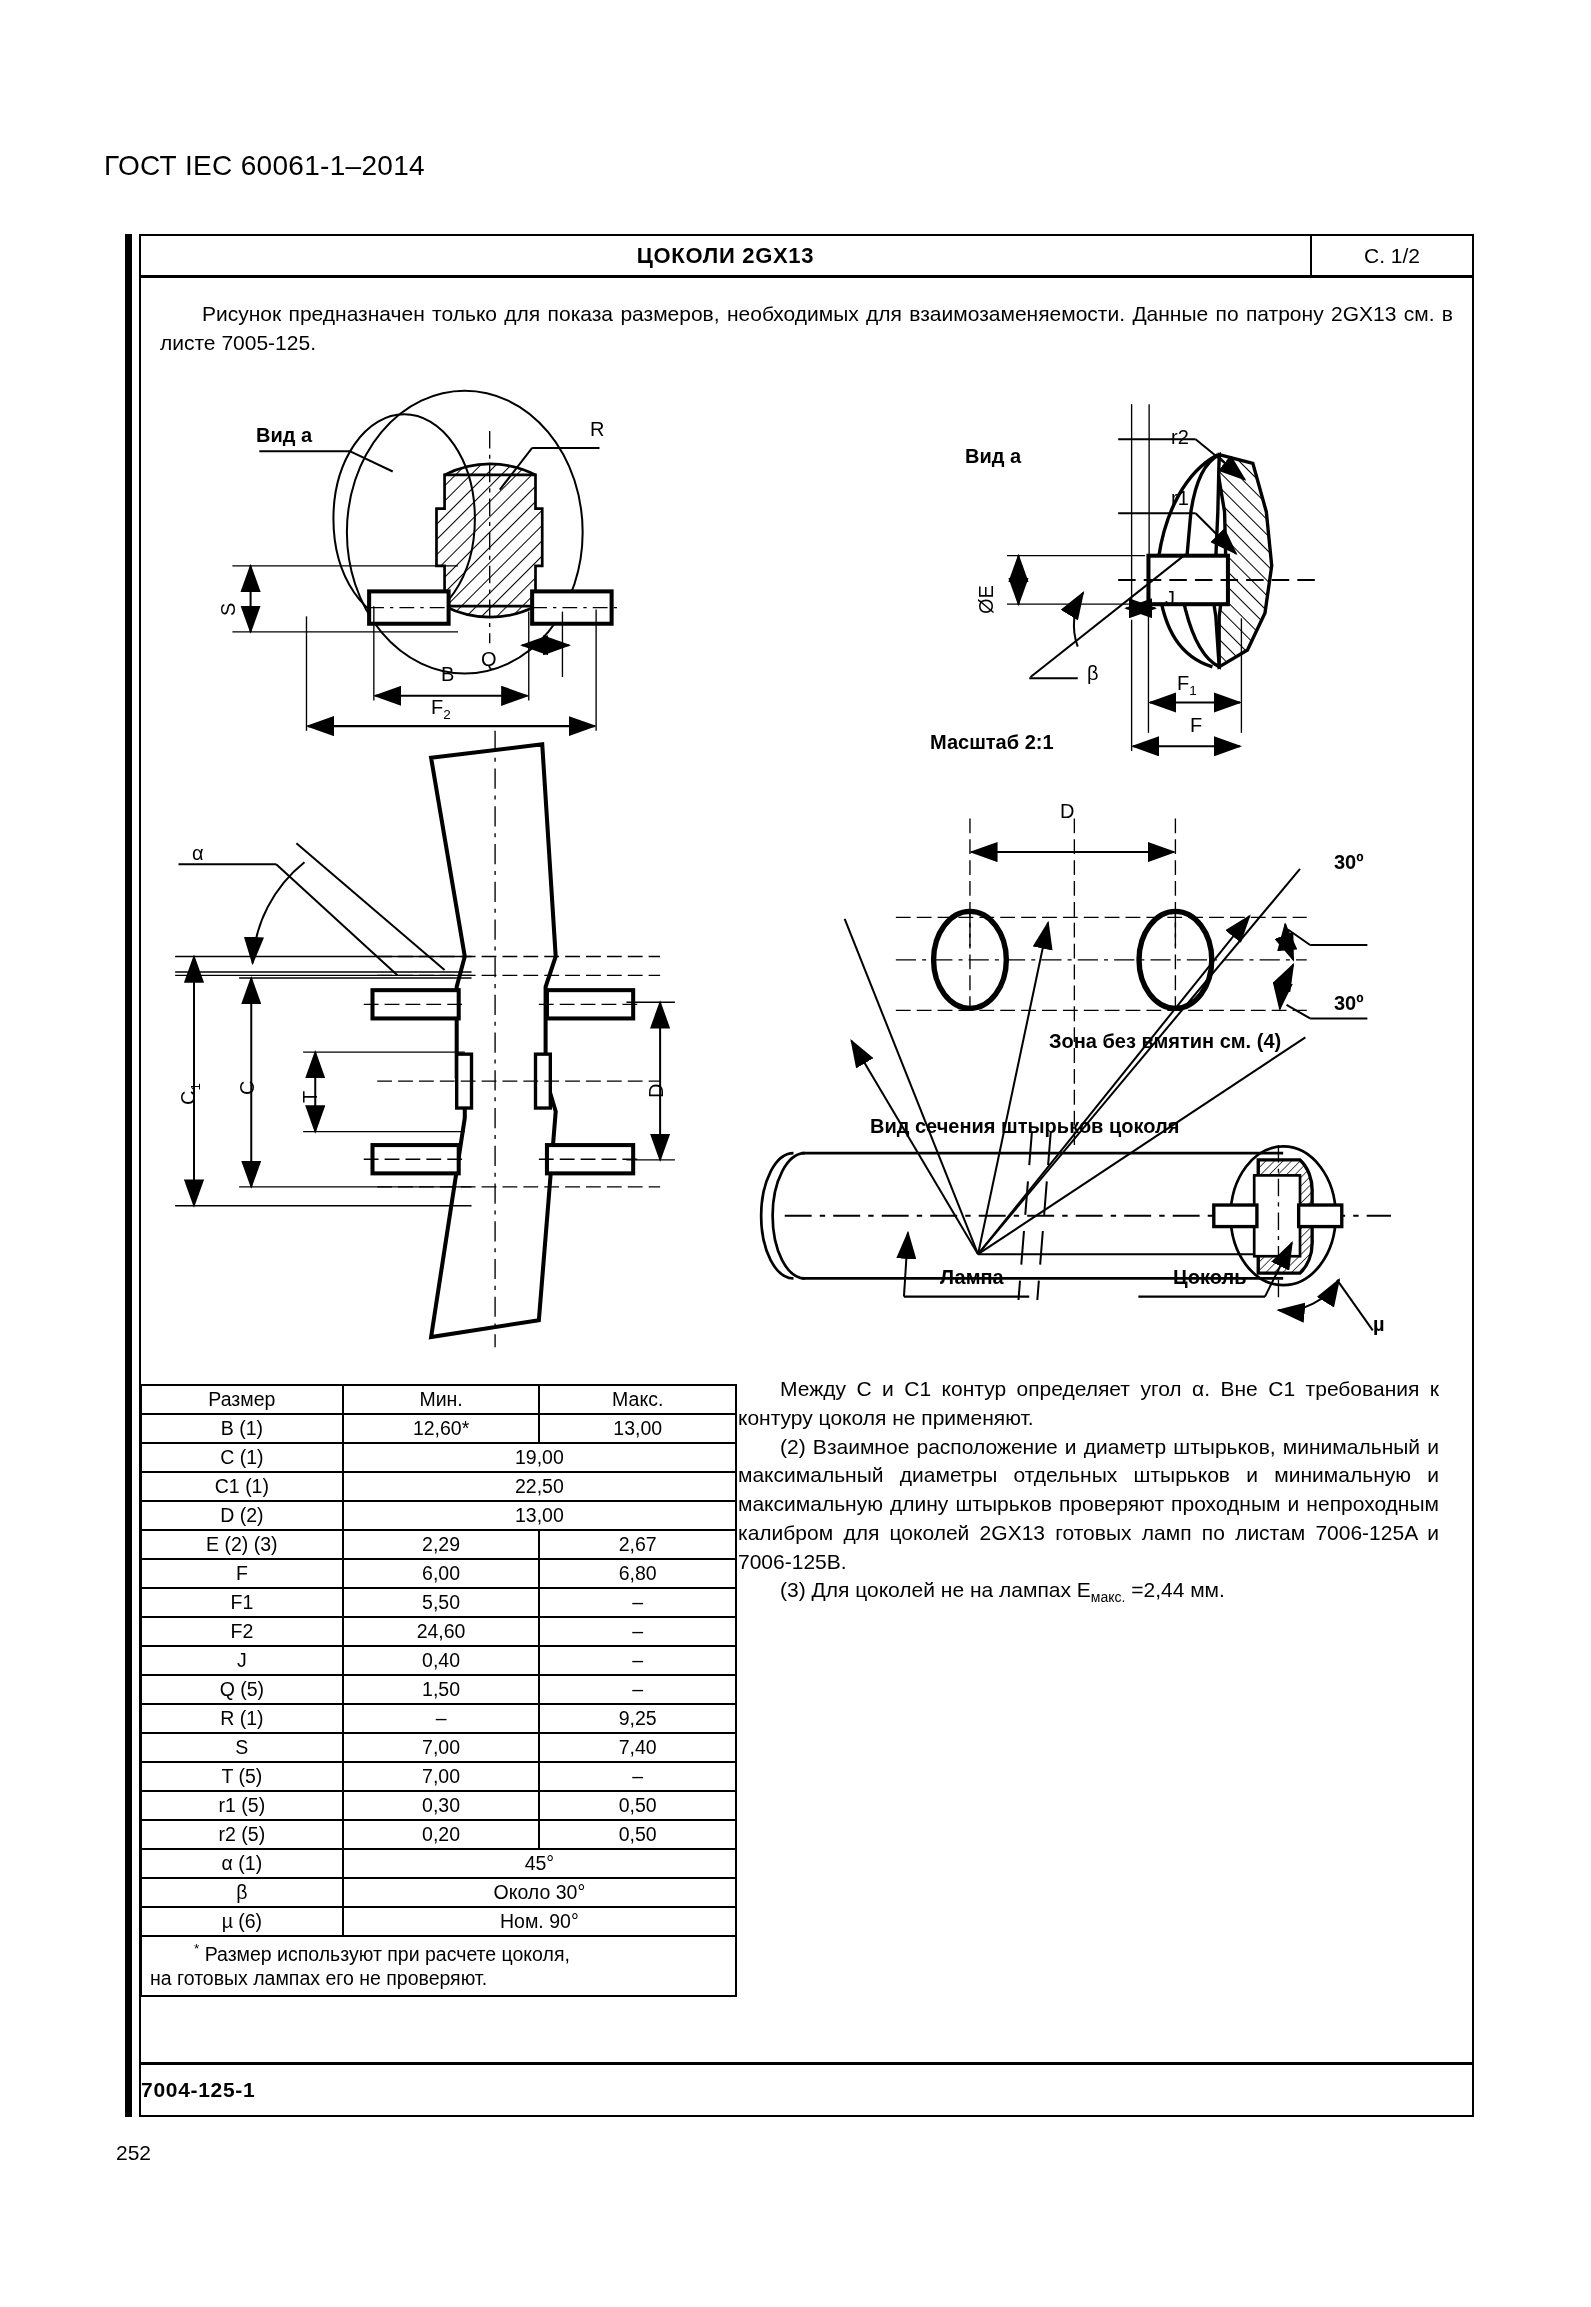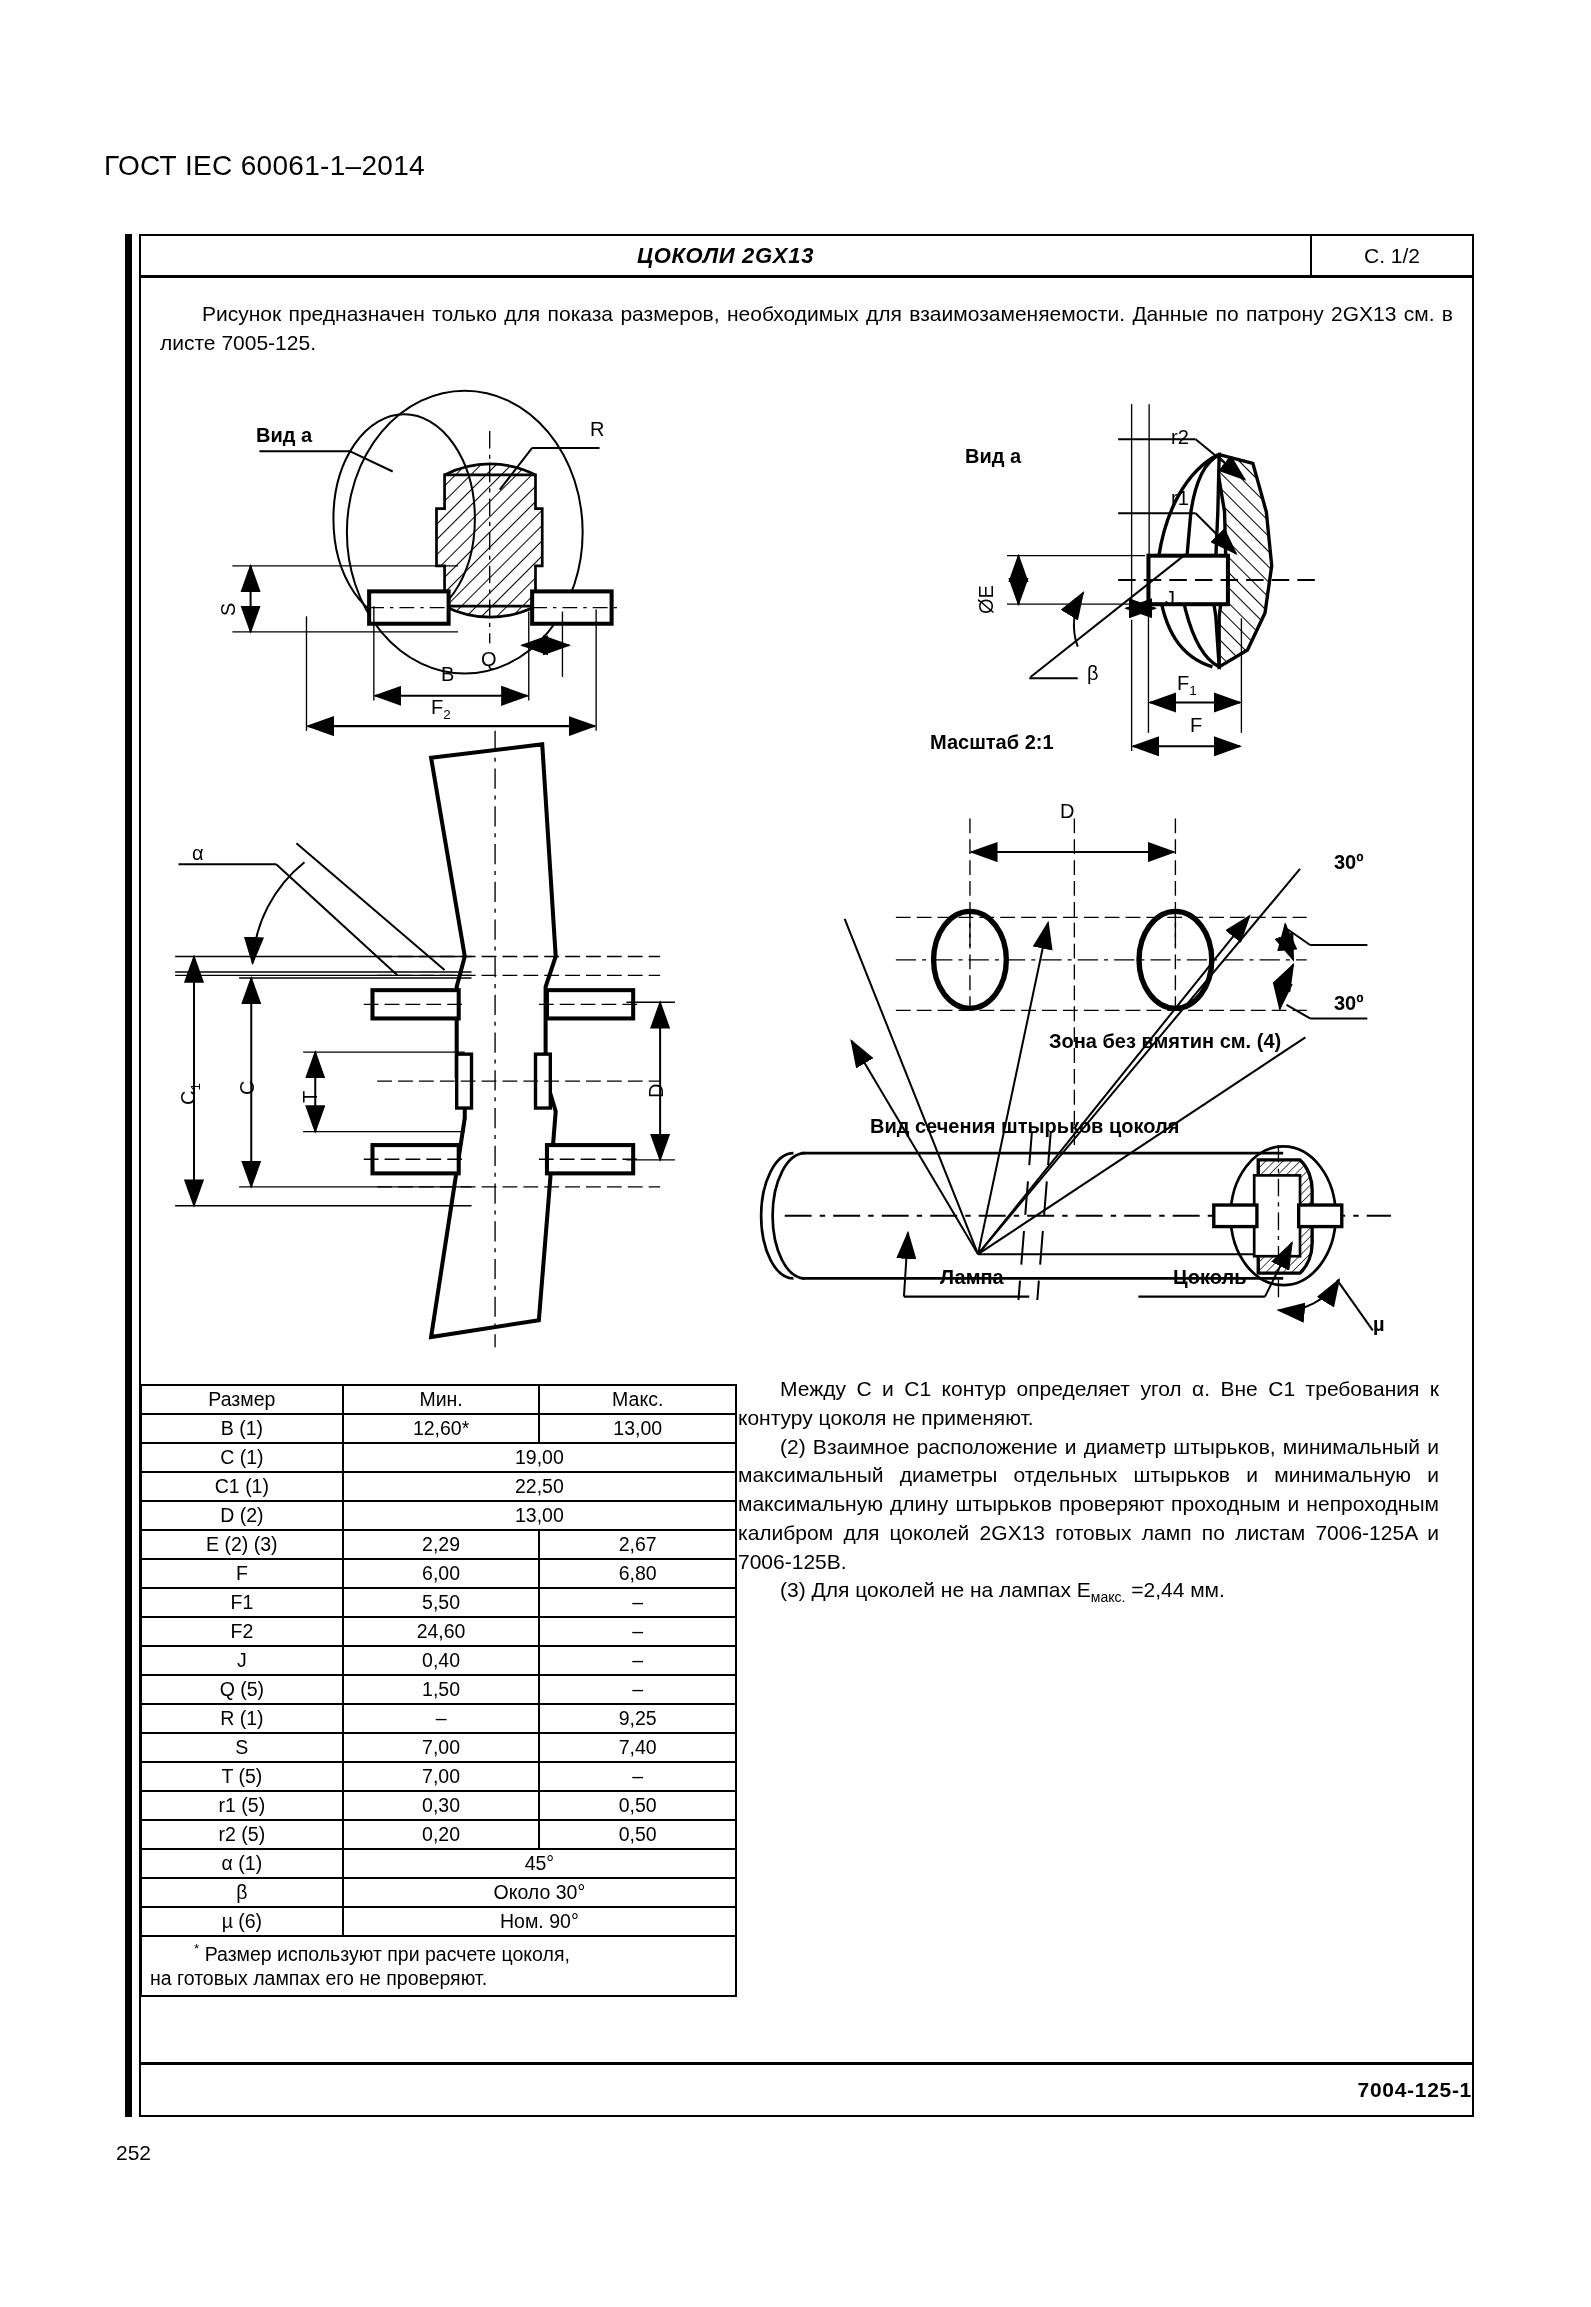--- a/index.html
+++ b/index.html
@@ -12,33 +12,33 @@
   .left-bar{position:absolute;left:125px;top:234px;width:7.4px;height:1883px;background:#000;}
 
   
   .frame{position:absolute;left:139px;top:234px;width:1335px;height:1883px;
          border:2.7px solid #000;box-sizing:border-box;}
 
   
   .title-row{position:absolute;left:0;top:0;width:100%;height:42px;border-bottom:3.4px solid #000;box-sizing:border-box;}
   .title-cell{position:absolute;left:0;top:0;width:1169px;height:100%;
               display:flex;align-items:center;justify-content:center;}
-  .title-cell span{font-size:22px;font-weight:bold;letter-spacing:0.7px;font-style:italic;}
+  .title-cell span{font-size:22px;font-weight:bold;letter-spacing:0.7px;}
   .vdiv{position:absolute;left:1169px;top:0;width:2px;height:100%;background:#000;}
   .page-cell{position:absolute;left:1171px;top:0;right:0;height:100%;
              display:flex;align-items:center;justify-content:center;}
   .page-cell span{font-size:21px;}
 
   
   .intro{position:absolute;left:19px;top:64px;width:1293px;font-size:21px;line-height:1.36;text-align:justify;}
   .intro .ind{display:inline-block;width:42px;}
 
   
   .footer-row{position:absolute;left:0;bottom:0;width:100%;height:53px;border-top:3.4px solid #000;box-sizing:border-box;
-              display:flex;align-items:center;justify-content:flex-end;}
+              display:flex;align-items:center;justify-content:flex-start;}
   .footer-row span{font-size:21px;font-weight:bold;letter-spacing:0.7px;}
 
   .pagenum{position:absolute;left:116px;top:2141px;font-size:21px;}
 
   
   .art{position:absolute;left:0;top:0;width:1591px;height:2307px;pointer-events:none;}
 
   
   .dimtable{position:absolute;left:140px;top:1384px;width:597px;border-collapse:collapse;}
   .dimtable td{border:2px solid #000;font-size:19.5px;text-align:center;height:27px;padding:0;line-height:1;}

